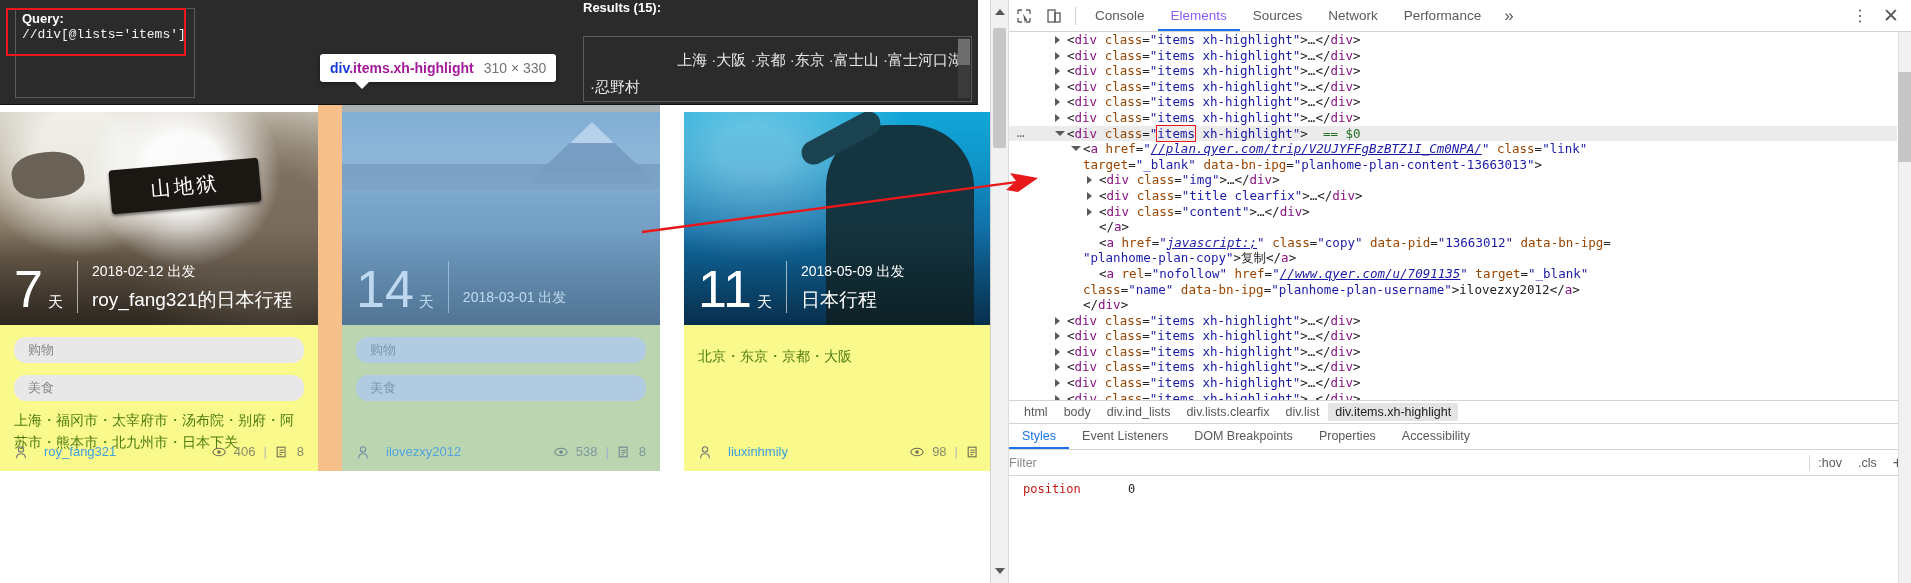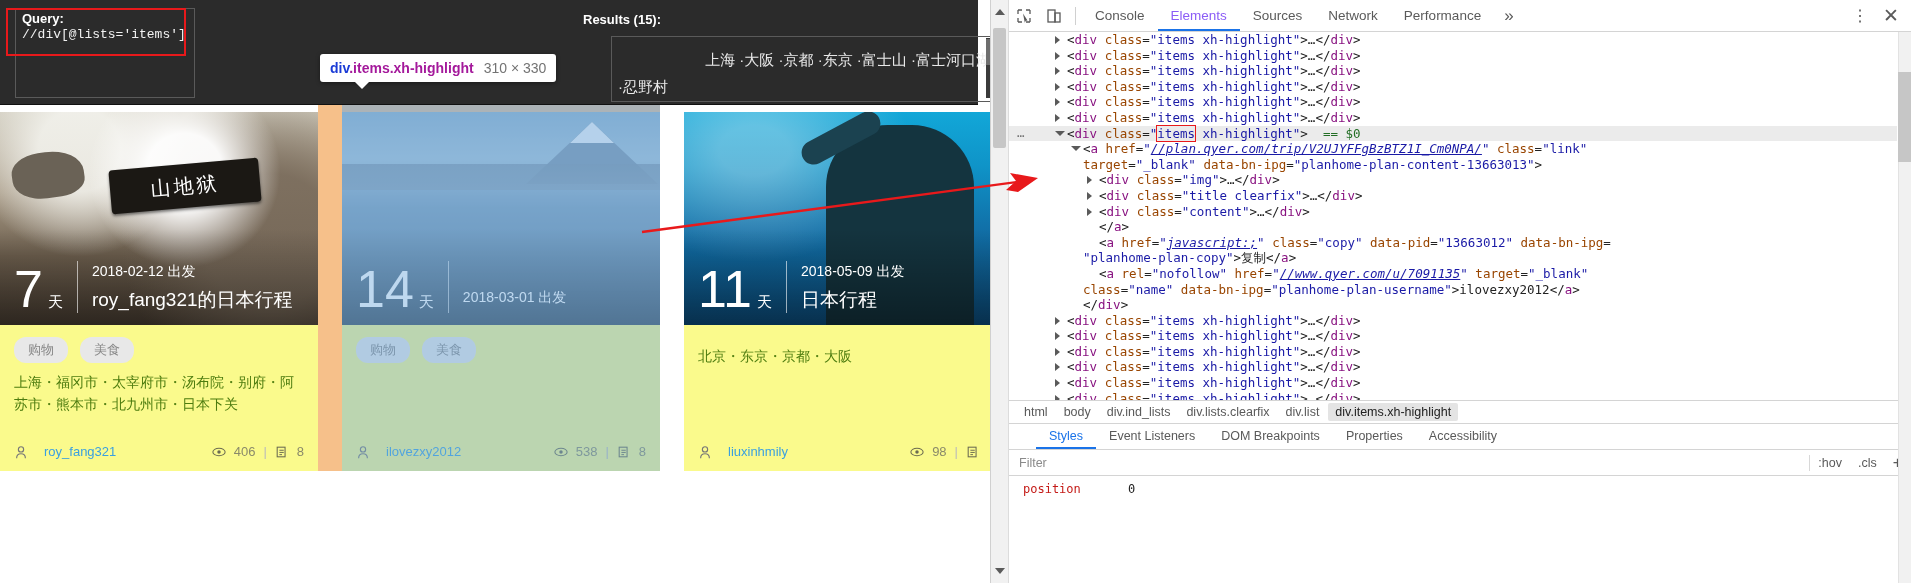--- a/index.html
+++ b/index.html
@@ -11,24 +11,24 @@
   .xh-bar { position:absolute; left:0; top:0; width:978px; height:105px;
             background:#2b2b2b; border-bottom:1px solid #111; }
   .xh-query-box { position:absolute; left:6px; top:8px; width:180px; height:48px;
             border:2px solid #e8191b; }
   .xh-label { color:#fff; font-size:13px; font-weight:bold; padding:2px 0 0 6px;
             font-family:"Liberation Sans", sans-serif; }
   .xh-query-text { color:#f2f2f2; font-size:13px; padding:1px 0 0 6px;
             font-family:"Liberation Mono", monospace; white-space:nowrap; }
   .xh-query-outer { position:absolute; left:6px; top:8px; width:180px; height:90px;
             border:1px solid #5a5a5a;margin-left:9px; }
-  .xh-results-label { position:absolute; left:583px; top:12px; color:#fff;
+  .xh-results-label { position:absolute; left:583px; top:0; color:#fff;
             font-size:13px; font-weight:bold; }
   .xh-results-box { position:absolute; left:583px; top:36px; width:389px; height:66px;
-            border:1px solid #5a5a5a; overflow:hidden;margin-left:28px; }
+            border:1px solid #5a5a5a; overflow:hidden; }
   .xh-res-line { position:absolute; color:#e8e8e8; font-size:15px; white-space:nowrap; }
   .xh-res-line.a { right:8px; top:14px; }
   .xh-res-line.b { left:6px; top:41px; }
   .xh-res-scroll { position:absolute; right:1px; top:1px; width:12px; height:60px;
             background:#3a3a3a; }
   .xh-res-thumb { position:absolute; right:1px; top:2px; width:12px; height:26px;
             background:#6d6d6d; }
 
   
   .xh-tip { position:absolute; left:320px; top:54px; height:28px; background:#fff;
@@ -103,21 +103,21 @@
   .days .u { font-size:15px; margin-left:5px; }
   .vsep { width:1px; height:52px; background:rgba(255,255,255,.6); margin:0 14px 2px 14px; }
   .ovr-txt { padding-bottom:2px; }
   .ovr-date { font-size:14px; margin-bottom:6px; }
   .ovr-title { font-size:19px; }
 
   .card-body { height:146px; padding:12px 14px 0 14px; position:relative; }
   .card.c1 .card-body { background:#fafa8c; }
   .card.c2 .card-body { background:#fafa8c; }
   .card.c3 .card-body { background:#fafa8c; }
-  .tags { display:flex; gap:12px; margin-bottom:8px; }
+  .tags { display:flex; gap:12px; margin-bottom:8px;flex-direction:column; }
   .tag { background:#e8e8e8; color:#888; font-size:13px; border-radius:12px;
          padding:4px 14px; }
   .route { color:#4d7c0f; font-size:14px; line-height:22px; }
   .meta { position:absolute; left:14px; right:14px; bottom:12px;
           display:flex; align-items:center; justify-content:space-between; }
   .meta .user { display:flex; align-items:center; gap:16px; color:#3aa0e0; font-size:13px; }
   .meta .stats { display:flex; align-items:center; gap:8px; color:#8a8a6a; font-size:13px; }
   .ico { width:14px; height:14px; display:inline-block; flex:none; }
   .divider-bar { color:#bbb; }
 
@@ -173,28 +173,28 @@
 
   .crumbs { position:absolute; left:18px; top:400px; right:0; height:24px;
         border-top:1px solid #d4d4d4; border-bottom:1px solid #d4d4d4;
         display:flex; align-items:center; gap:2px; padding-left:8px;
         font-family:"Liberation Sans", sans-serif; font-size:12.5px; background:#fff;}
   .crumb { padding:2px 7px; color:#5a5a5a; }
   .crumb.active { background:#e4e4e4; color:#222; border-radius:2px; }
 
   .styletabs { position:absolute; left:18px; top:424px; right:0; height:26px;
         border-bottom:1px solid #d4d4d4; display:flex; align-items:center;
-        font-family:"Liberation Sans", sans-serif;padding-left:27px; }
+        font-family:"Liberation Sans", sans-serif; }
   .stab { padding:0 13px; height:25px; line-height:25px; font-size:12.5px; color:#5a5a5a;}
   .stab.active { color:#1a73e8; border-bottom:2px solid #1a73e8; }
 
   .filterbar { position:absolute; left:18px; top:450px; right:0; height:26px;
         border-bottom:1px solid #d4d4d4; display:flex; align-items:center;
         font-family:"Liberation Sans", sans-serif; font-size:12.5px; color:#8a8a8a;}
-  .filterbar .fin { flex:1; padding-left:10px; }
+  .filterbar .fin { flex:1; }
   .filterbar .fb { padding:0 8px; color:#5a5a5a; }
   .filterbar .plus { padding:0 8px; color:#5a5a5a; font-size:16px;}
   .vsep2 { width:1px; height:16px; background:#d8d8d8; }
 
   .stylebody { position:absolute; left:18px; top:476px; right:0; bottom:0;
         font-family:"DejaVu Sans Mono", monospace; font-size:12px; color:#222;
         padding:6px 0 0 14px; }
   .stylebody .prop { color:#c41a16; }
   .right-rail { position:absolute; right:0; top:32px; width:13px; bottom:0;
         background:#f1f1f1; border-left:1px solid #e2e2e2;}

